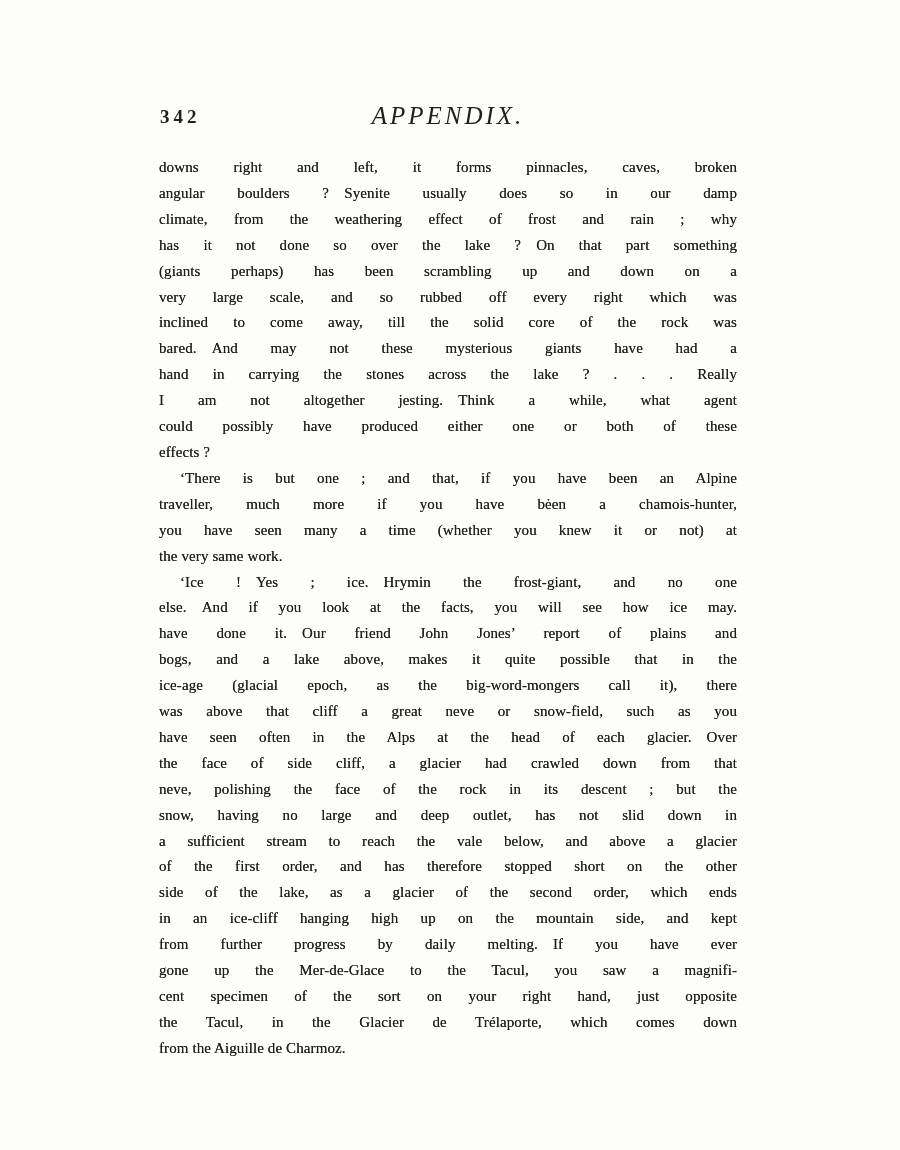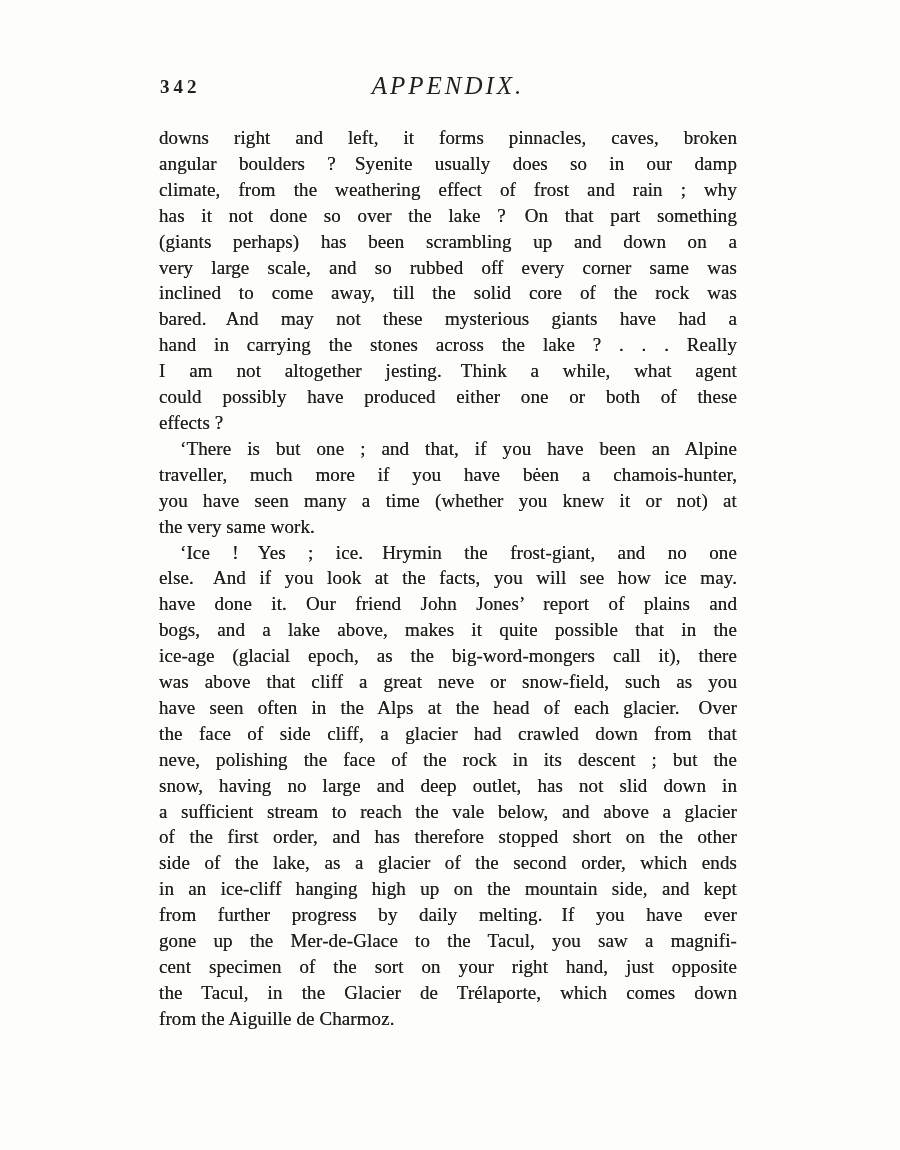--- a/index.html
+++ b/index.html
@@ -14,21 +14,21 @@
     position: relative;
     width: 900px;
     height: 1150px;
     background: #fdfdfc;
     font-family: "Liberation Serif", "DejaVu Serif", serif;
     color: #211f1c;
   }
   .column {
     position: absolute;
     left: 159px;
-    top: 72px;
+    top: 102px;
     width: 578px;
   }
   .page-header {
     position: relative;
     height: 28px;
     margin-bottom: 25px;
   }
   .page-number {
     position: absolute;
     left: 1px;
@@ -44,21 +44,21 @@
     font-style: italic;
     font-size: 25px;
     letter-spacing: 3px;
     word-spacing: 2px;
   }
   .body-text {
     text-rendering: optimizeLegibility;
   }
   .paragraph { margin: 0; }
   .line {
-    font-size: 19px;
+    font-size: 15px;
     line-height: 25.9px;
     text-align: justify;
     text-align-last: justify;
     letter-spacing: 0.1px;
     text-shadow: 0 0 0.5px rgba(33, 31, 28, 0.85);
   }
   .line.last {
     text-align: center;
     text-align-last: left;
   }
@@ -75,21 +75,21 @@
       <span class="page-number">342</span>
       <span class="running-title">APPENDIX.</span>
     </div>
     <div class="body-text">
         <div class="paragraph">
           <div class="line">downs right and left, it forms pinnacles, caves, broken</div>
           <div class="line">angular boulders ? Syenite usually does so in our damp</div>
           <div class="line">climate, from the weathering effect of frost and rain ; why</div>
           <div class="line">has it not done so over the lake ? On that part something</div>
           <div class="line">(giants perhaps) has been scrambling up and down on a</div>
-          <div class="line">very large scale, and so rubbed off every corner same was</div>
+          <div class="line">very large scale, and so rubbed off every right which was</div>
           <div class="line">inclined to come away, till the solid core of the rock was</div>
           <div class="line">bared. And may not these mysterious giants have had a</div>
           <div class="line">hand in carrying the stones across the lake ? . . . Really</div>
           <div class="line">I am not altogether jesting. Think a while, what agent</div>
           <div class="line">could possibly have produced either one or both of these</div>
           <div class="line last">effects ?</div>
         </div>
         <div class="paragraph">
           <div class="line indent">‘There is but one ; and that, if you have been an Alpine</div>
           <div class="line">traveller, much more if you have bėen a chamois-hunter,</div>

